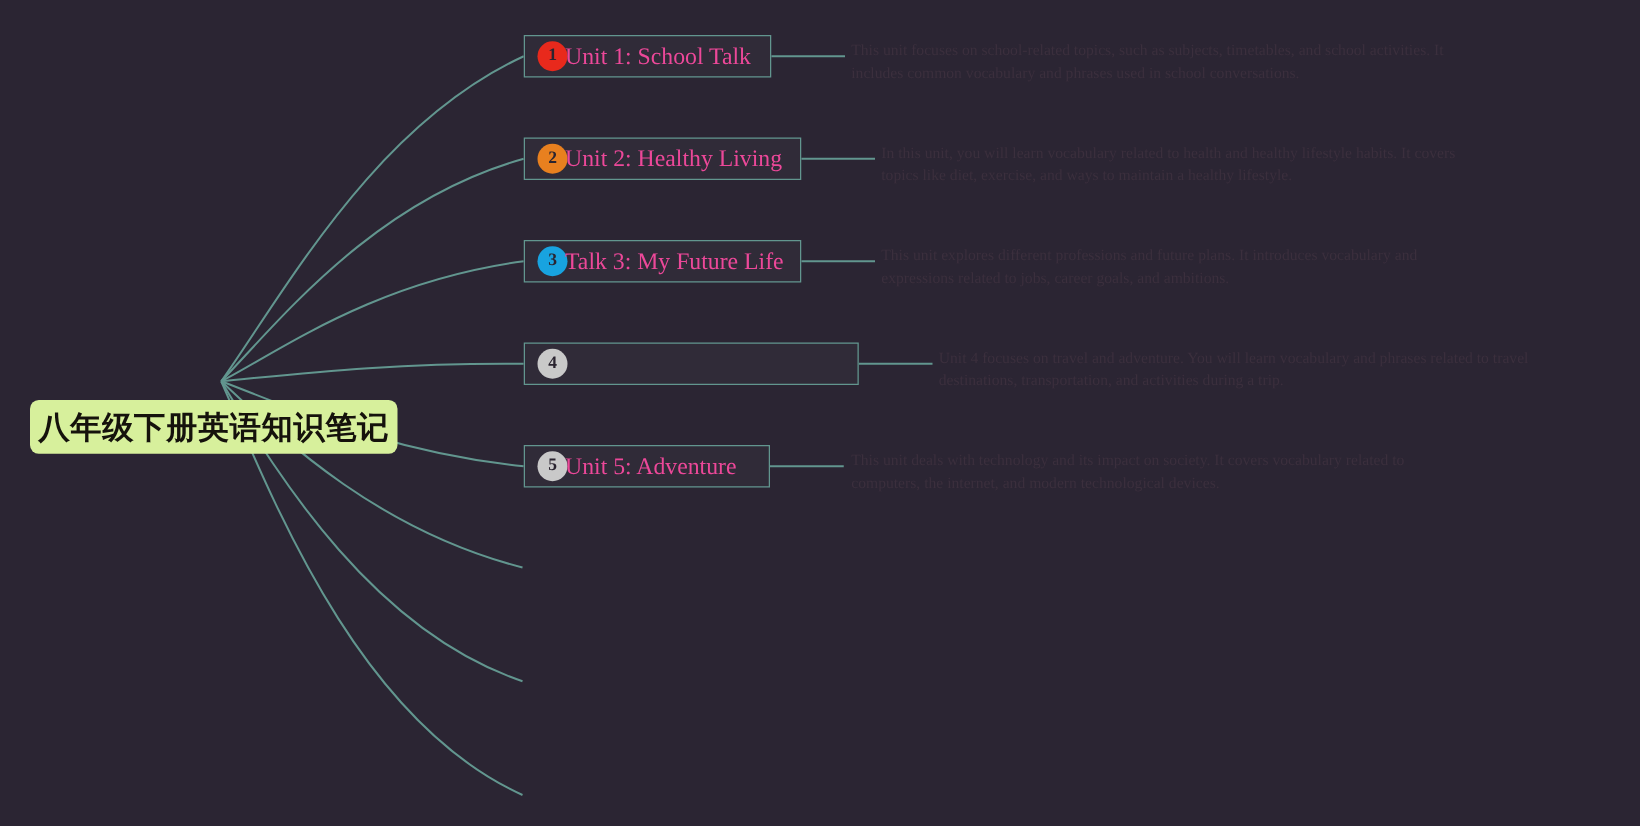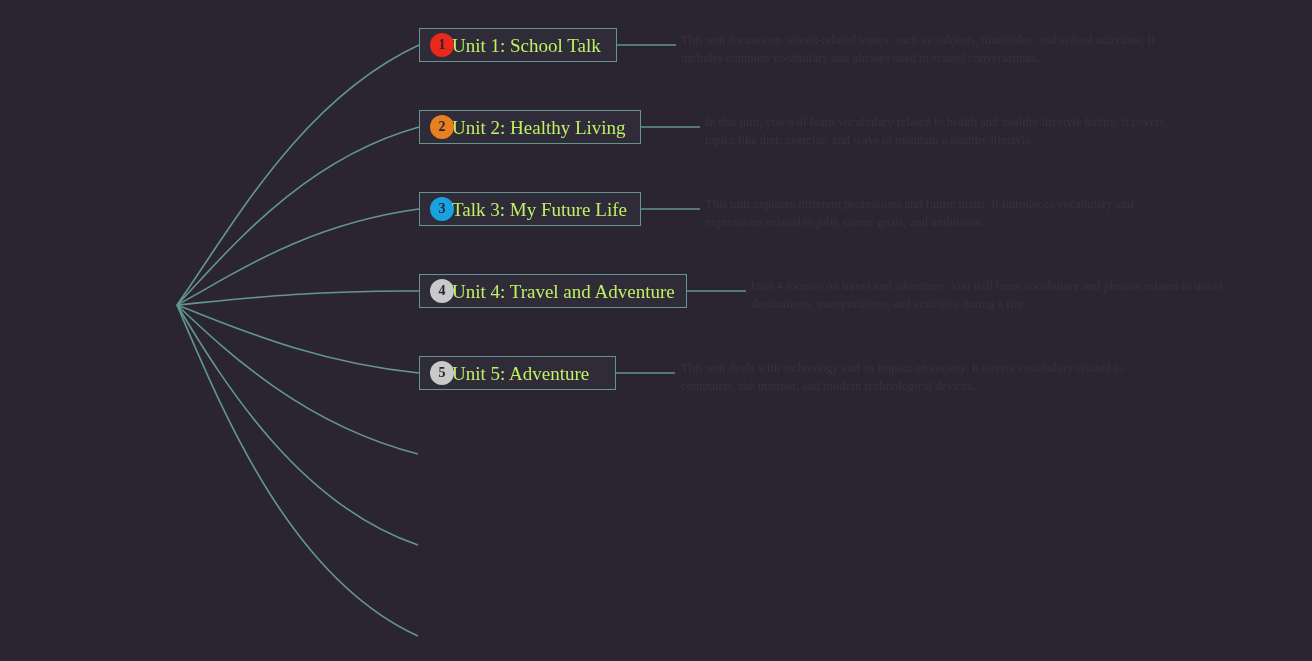--- a/index.html
+++ b/index.html
@@ -63,21 +63,21 @@
     align-items: center;
     justify-content: center;
     font-family: "Liberation Serif", "DejaVu Serif", serif;
     font-size: 14px;
     font-weight: bold;
     color: #2a2430;
     margin-right: -2px;
   }
   .unit-label {
     font-size: 19px;
-    color: #bef264;
+    color: #ec4899;
     white-space: nowrap;
     line-height: 1;
   }
   .desc {
     position: absolute;
     font-size: 12.5px;
     line-height: 17.5px;
     color: #3b2f3d;
     white-space: pre-line;
   }
@@ -100,20 +100,23 @@
     </g>
     <g fill="none" stroke="#62968f" stroke-width="1.6">
       <path d="M617,45 L676,45"></path>
       <path d="M641,127 L700,127"></path>
       <path d="M641,209 L700,209"></path>
       <path d="M687,291 L746,291"></path>
       <path d="M616,373 L675,373"></path>
     </g>
   </svg>
 
+  <div class="root-node">
+    <span class="root-label">八年级下册英语知识笔记</span>
+  </div>
 
   <div class="unit-node" style="left:419px; top:28px; width:198px;">
     <span class="badge" style="background:#e8291c;">1</span>
     <span class="unit-label">Unit 1: School Talk</span>
   </div>
   <div class="desc" style="left:681px; top:32px; width:478px;">This unit focuses on school-related topics, such as subjects, timetables, and school activities. It includes common vocabulary and phrases used in school conversations.</div>
 
   <div class="unit-node" style="left:419px; top:110px; width:222px;">
     <span class="badge" style="background:#e8801f;">2</span>
     <span class="unit-label">Unit 2: Healthy Living</span>
@@ -121,21 +124,20 @@
   <div class="desc" style="left:705px; top:114px; width:481px;">In this unit, you will learn vocabulary related to health and healthy lifestyle habits. It covers topics like diet, exercise, and ways to maintain a healthy lifestyle.</div>
 
   <div class="unit-node" style="left:419px; top:192px; width:222px;">
     <span class="badge" style="background:#18a3e0;">3</span>
     <span class="unit-label">Talk 3: My Future Life</span>
   </div>
   <div class="desc" style="left:705px; top:196px; width:488px;">This unit explores different professions and future plans. It introduces vocabulary and expressions related to jobs, career goals, and ambitions.</div>
 
   <div class="unit-node" style="left:419px; top:274px; width:268px;">
     <span class="badge" style="background:#c9c9c9;">4</span>
-    <span class="unit-label">Unit 4: Travel and Adventure</span>
   </div>
   <div class="desc" style="left:751px; top:278px; width:498px;">Unit 4 focuses on travel and adventure. You will learn vocabulary and phrases related to travel destinations, transportation, and activities during a trip.</div>
 
   <div class="unit-node" style="left:419px; top:356px; width:197px;">
     <span class="badge" style="background:#c9c9c9;">5</span>
     <span class="unit-label">Unit 5: Adventure</span>
   </div>
   <div class="desc" style="left:681px; top:360px; width:499px;">This unit deals with technology and its impact on society. It covers vocabulary related to computers, the internet, and modern technological devices.</div>
 
 </div>

